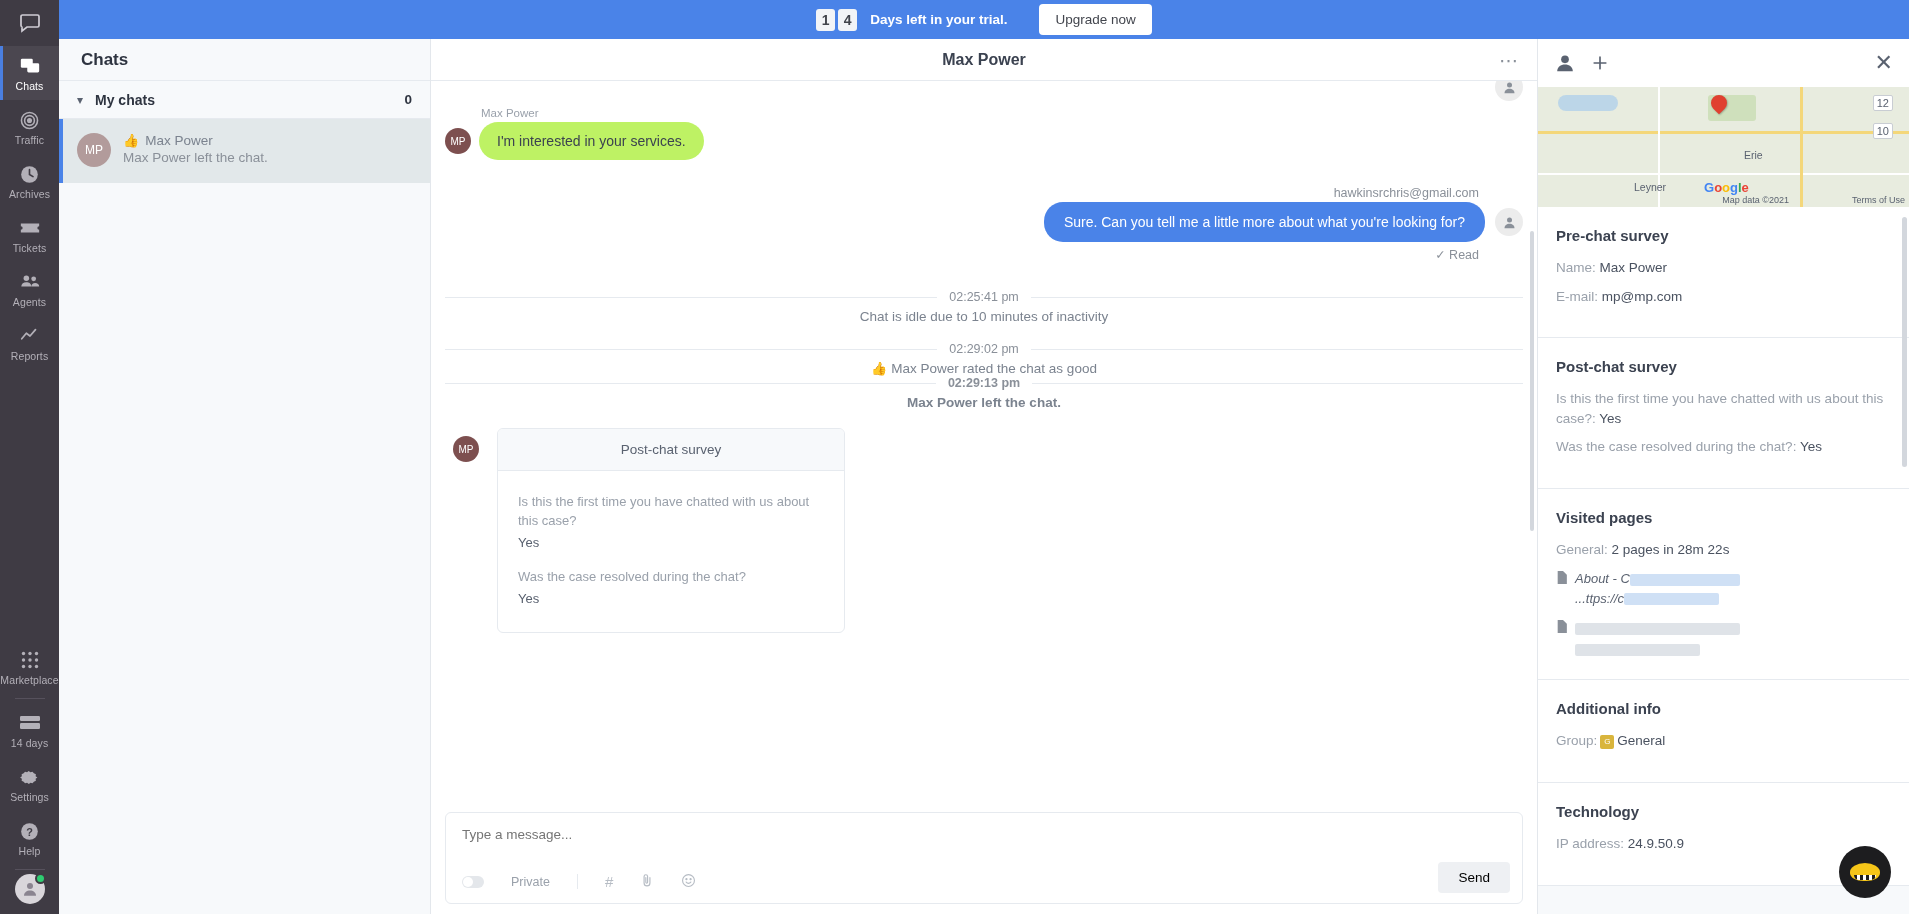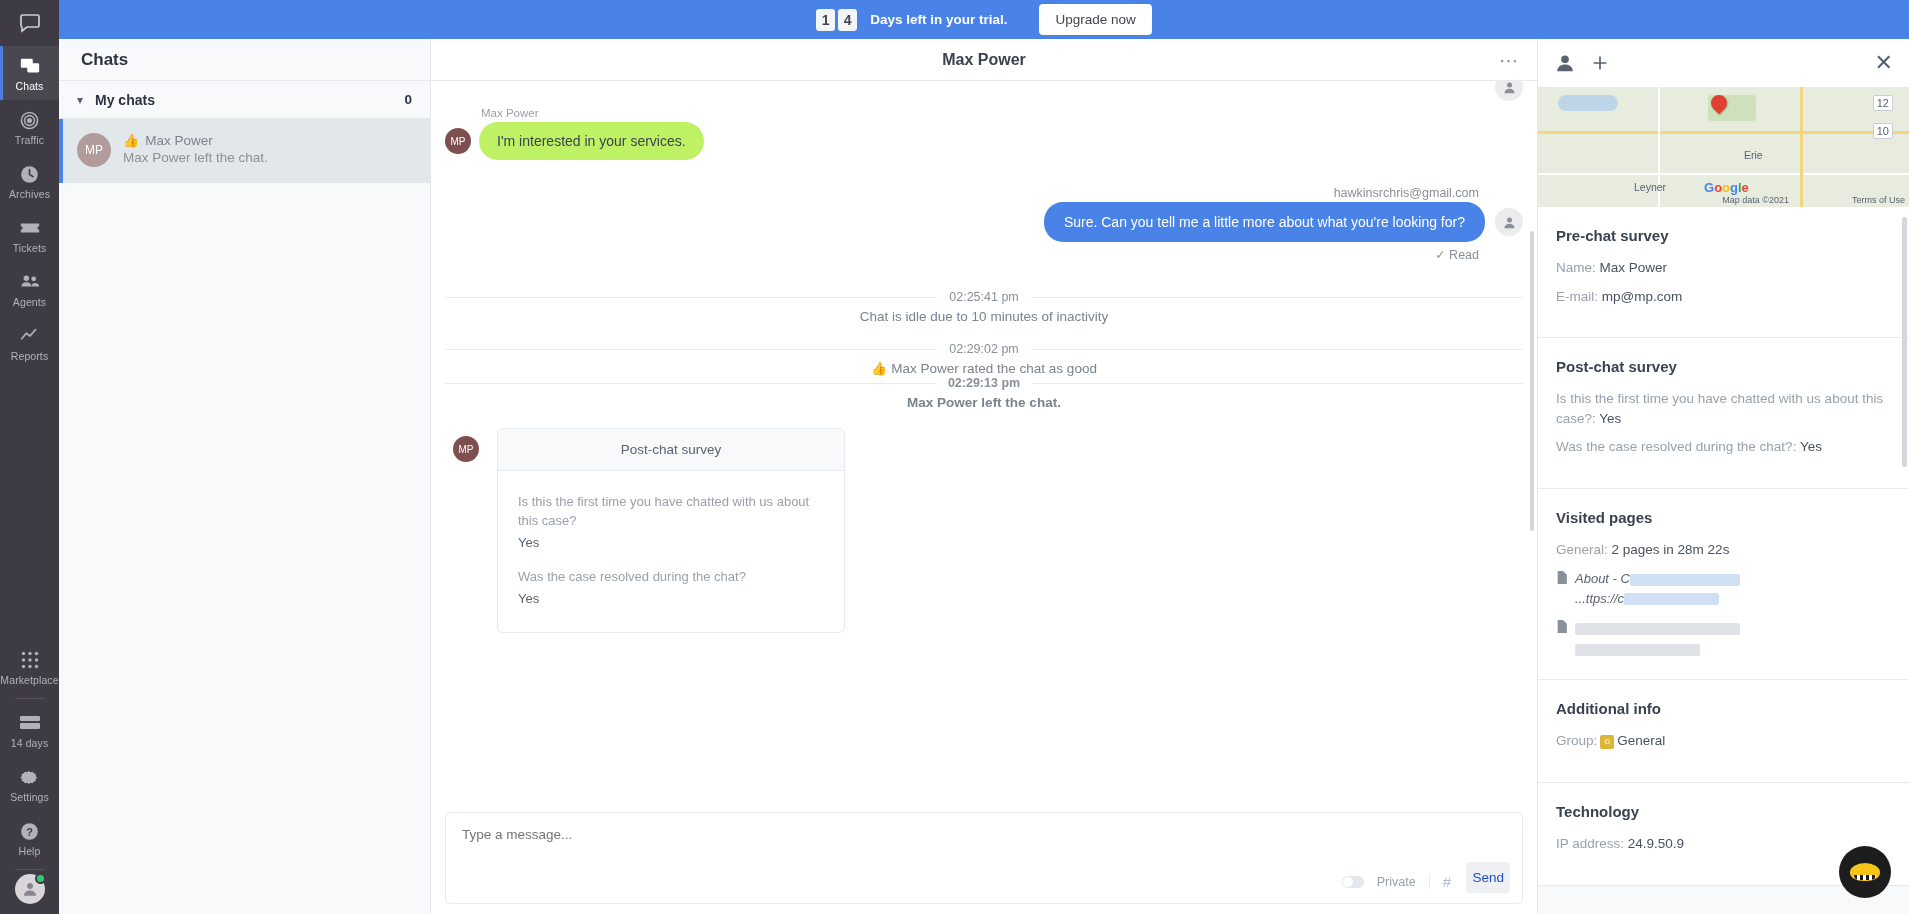--- a/index.html
+++ b/index.html
@@ -129,28 +129,28 @@
   .survey-q { font-size:13px; color:#9aa1ab; line-height:1.45; }
   .survey-a { font-size:13px; color:#5a6270; margin-top:4px; }
 
   .composer-wrap { padding: 0 14px 10px 14px; }
   .composer {
     border:1px solid #e6eaef; border-radius:6px; height: 92px; position:relative;
     padding: 14px 16px 0 16px; display:flex; flex-direction:column; justify-content:space-between;
   }
   .composer-input { font-size:13.5px; color:#b6bcc4; border:none; outline:none; width:100%;
      font-family:"Liberation Sans", sans-serif; background:transparent; }
-  .composer-tools { display:flex; align-items:center; gap:13px; padding-bottom:12px;justify-content:flex-end; }
+  .composer-tools { display:flex; align-items:center; gap:27px; padding-bottom:12px; }
   .toggle { width:22px;height:12px;border-radius:7px;background:#e4e7eb; position:relative; cursor:pointer;}
   .toggle::after{content:"";position:absolute;left:1px;top:1px;width:10px;height:10px;border-radius:50%;background:#fff;}
   .tool-label{font-size:12.5px;color:#9aa1ab;}
   .tool-sep{width:1px;height:15px;background:#e6eaef;}
   .tool-ic{color:#b6bcc4;font-size:15px;cursor:pointer;}
-  .send-btn{position:absolute;right:12px;bottom:10px;background:#eef0f3;color:#1d4ed8;border:none;
-     border-radius:4px;padding:8px 6px;font-size:13.5px;font-family:"Liberation Sans",sans-serif;cursor:default;}
+  .send-btn{position:absolute;right:12px;bottom:10px;background:#eef0f3;color:#000000;border:none;
+     border-radius:4px;padding:8px 20px;font-size:13.5px;font-family:"Liberation Sans",sans-serif;cursor:default;}
 
   .thread-scroll { position:absolute; right:3px; top:40px; bottom:6px; width:4px; }
   .thread-scroll .bar{position:absolute;left:0;top:110px;width:4px;height:300px;background:#d3d7dd;border-radius:2px;}
 
   
   .rightpanel { width: 372px; height:914px; background:#f7f9fb; border-left:1px solid #e3e7ec;
      padding-top:39px; flex-shrink:0; display:flex; flex-direction:column; }
   .rp-head { height:48px; display:flex; align-items:center; padding:0 16px; gap:14px; background:#fff;}
   .rp-head .spacer{flex:1;}
   .rp-ic{color:#5a6270;cursor:pointer;display:flex;align-items:center;}

